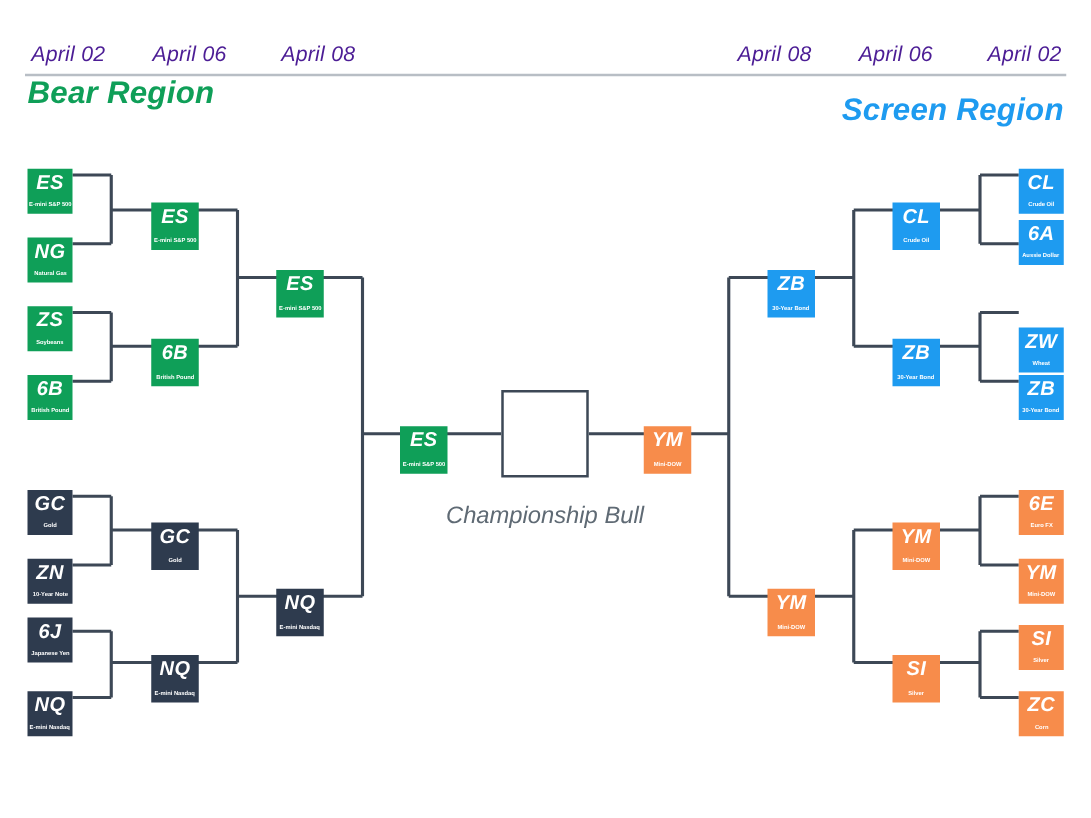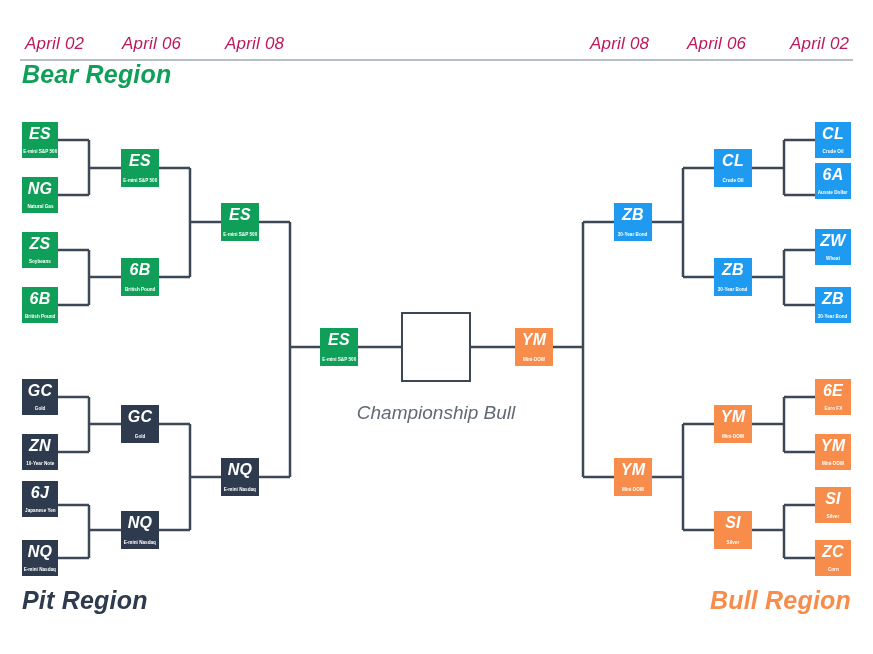--- a/index.html
+++ b/index.html
@@ -2,21 +2,21 @@
 <html style="--c-bear: #0f9f58; --c-screen: #1e9bf0; --c-pit: #2e3b4e; --c-bull: #f78c4b;"><head>
 <meta charset="utf-8">
 <style>
   html,body{margin:0;padding:0;background:#ffffff;}
   #stage{
     position:relative;width:873px;height:654px;background:#ffffff;overflow:hidden;
     font-family:"Liberation Sans",sans-serif;
   }
   
   .date{
-    position:absolute;top:34px;font-size:17px;font-style:italic;color:#be185d;
+    position:absolute;top:34px;font-size:17px;font-style:italic;color:#4c1d95;
     letter-spacing:.2px;white-space:nowrap;
   }
   #rule{
     position:absolute;left:20px;top:59px;width:833px;height:2px;background:#b8bec5;
   }
   
   .region-title{
     position:absolute;font-size:25px;font-weight:bold;font-style:italic;white-space:nowrap;
     letter-spacing:.2px;
   }
@@ -31,21 +31,21 @@
   #champ-box{
     position:absolute;left:401px;top:312px;width:70px;height:70px;background:#ffffff;
     border:2px solid #3d4856;box-sizing:border-box;
   }
   #champ-caption{
     position:absolute;left:316px;top:398px;width:240px;text-align:center;
     font-size:19px;font-style:italic;color:#5f6a74;line-height:1.55;
   }
   
   .cell{
-    position:absolute;width:36px;height:36px;color:#ffffff;text-align:center;
+    position:absolute;width:36px;height:36px;color:#ffffff;text-align:center;margin-top:13px;
   }
   .cell.big{width:38px;height:38px;}
   .cell .sym{
     position:absolute;left:0;right:0;top:3px;font-size:16px;font-weight:bold;
     font-style:italic;letter-spacing:.3px;
   }
   .cell .sub{position:absolute;left:-20px;right:-20px;bottom:2px;text-align:center;}
   .cell .sub > span{
     display:inline-block;font-size:8px;font-weight:bold;white-space:nowrap;
     transform:scale(.58);transform-origin:center bottom;
@@ -62,22 +62,21 @@
 
   <span class="date" style="left:25px">April 02</span>
   <span class="date" style="left:122px">April 06</span>
   <span class="date" style="left:225px">April 08</span>
   <span class="date" style="left:590px">April 08</span>
   <span class="date" style="left:687px">April 06</span>
   <span class="date" style="left:790px">April 02</span>
   <div id="rule"></div>
 
   <div class="region-title" id="title-bear">Bear Region</div>
-  <div class="region-title" id="title-pit">Pit Region</div>
-  <div class="region-title" id="title-bull">Bull Region</div>
+  <div class="region-title" id="title-screen">Screen Region</div>
 
   <svg id="lines" width="873" height="654">
 
     <path d="M58 140 H89 M58 195 H89 M89 140 V195 M89 168 H190
              M58 250 H89 M58 305 H89 M89 250 V305 M89 277 H190
              M190 168 V277 M190 222 H290"></path>
 
     <path d="M58 397 H89 M58 452 H89 M89 397 V452 M89 424 H190
              M58 505 H89 M58 558 H89 M89 505 V558 M89 530 H190
              M190 424 V530 M190 477 H290"></path>
@@ -159,21 +158,21 @@
   </div>
 
   <div class="cell screen" style="left:815px;top:122px">
     <span class="sym">CL</span>
     <span class="sub"><span>Crude Oil</span></span>
   </div>
   <div class="cell screen" style="left:815px;top:163px">
     <span class="sym">6A</span>
     <span class="sub"><span>Aussie Dollar</span></span>
   </div>
-  <div class="cell screen" style="left:815px;top:229px">
+  <div class="cell screen" style="left:815px;top:249px">
     <span class="sym">ZW</span>
     <span class="sub"><span>Wheat</span></span>
   </div>
   <div class="cell screen" style="left:815px;top:287px">
     <span class="sym">ZB</span>
     <span class="sub"><span>30-Year Bond</span></span>
   </div>
   <div class="cell screen big" style="left:714px;top:149px">
     <span class="sym">CL</span>
     <span class="sub"><span>Crude Oil</span></span>

